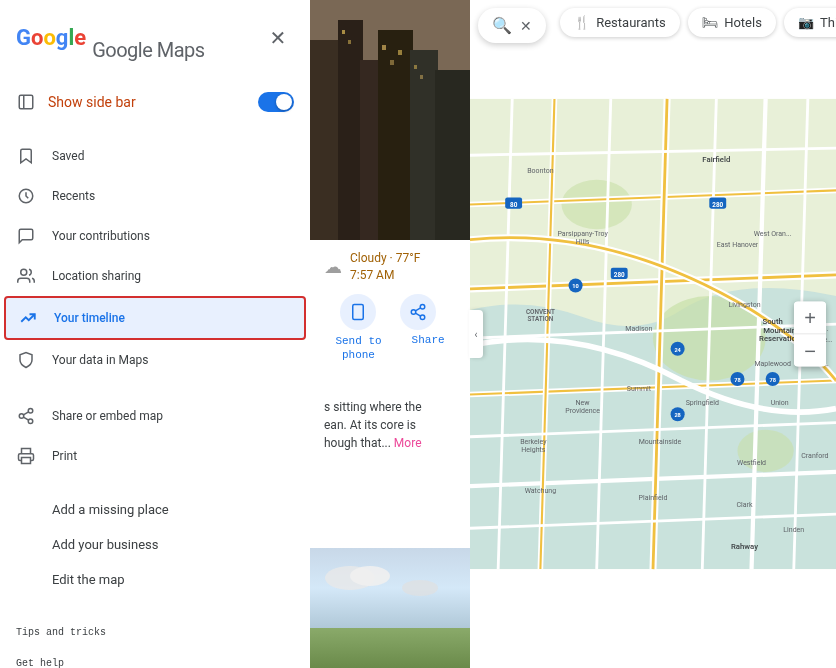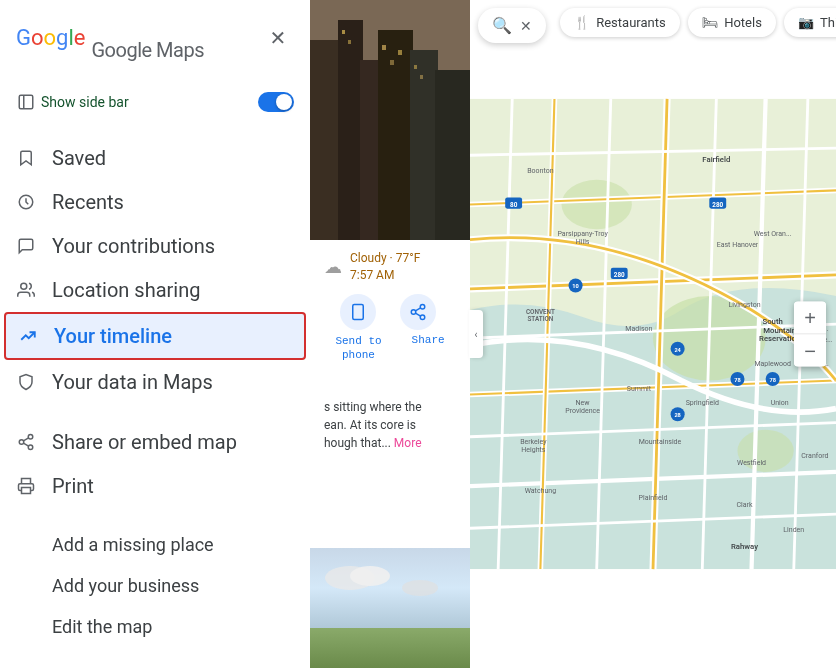--- a/index.html
+++ b/index.html
@@ -64,23 +64,23 @@
     .sidebar-toggle-row {
       display: flex;
       align-items: center;
       justify-content: space-between;
       padding: 12px 16px;
     }
 
     .toggle-label {
       display: flex;
       align-items: center;
-      gap: 5px;
+      gap: 12px;
       font-size: 14px;
-      color: #14532d;
+      color: #c2410c;
     }
 
     .toggle-icon {
       width: 20px;
       height: 20px;
       display: flex;
       align-items: center;
       justify-content: center;
       color: #5f6368;
       font-size: 16px;
@@ -109,21 +109,21 @@
     .sidebar-section {
       padding: 4px 0;
     }
 
     .sidebar-item {
       display: flex;
       align-items: center;
       gap: 16px;
       padding: 10px 16px;
       cursor: pointer;
-      font-size: 20px;
+      font-size: 12px;
       color: #3c4043;
       text-decoration: none;
     }
 
     .sidebar-item.active {
       color: #1a73e8;
       background: #e8f0fe;
       border: 2px solid #d32f2f;
       border-radius: 4px;
       margin: 0 4px;
@@ -141,21 +141,21 @@
       color: #5f6368;
     }
 
     .sidebar-item.active .item-icon {
       color: #1a73e8;
     }
 
     .sidebar-item-no-icon {
       padding: 10px 16px 10px 52px;
       cursor: pointer;
-      font-size: 18px;
+      font-size: 13px;
       color: #3c4043;
     }
 
     .bottom-links {
       padding: 8px 0;
     }
 
     .bottom-link {
       display: block;
       padding: 10px 16px;
@@ -328,21 +328,21 @@
     .sidebar::-webkit-scrollbar { width: 4px; }
     .sidebar::-webkit-scrollbar-thumb { background: #ccc; border-radius: 2px; }
   </style>
 </head>
 <body>
 
 <div class="sidebar">
 
   <div class="sidebar-header">
     <div class="logo-area">
-      <span style="font-size:22px;font-weight:400;line-height:1;">
+      <span style="font-size:22px;font-weight:700;line-height:1;">
         <span class="g-blue">G</span><span class="g-red">o</span><span class="g-yellow">o</span><span class="g-blue">g</span><span class="g-green">l</span><span class="g-red">e</span>
       </span>
       <span class="logo-text" style="color:#5f6368;font-size:20px;margin-top:24px;">Google Maps</span>
     </div>
     <button class="close-btn">✕</button>
   </div>
 
   <div class="sidebar-divider"></div>
 
   <div class="sidebar-toggle-row">

